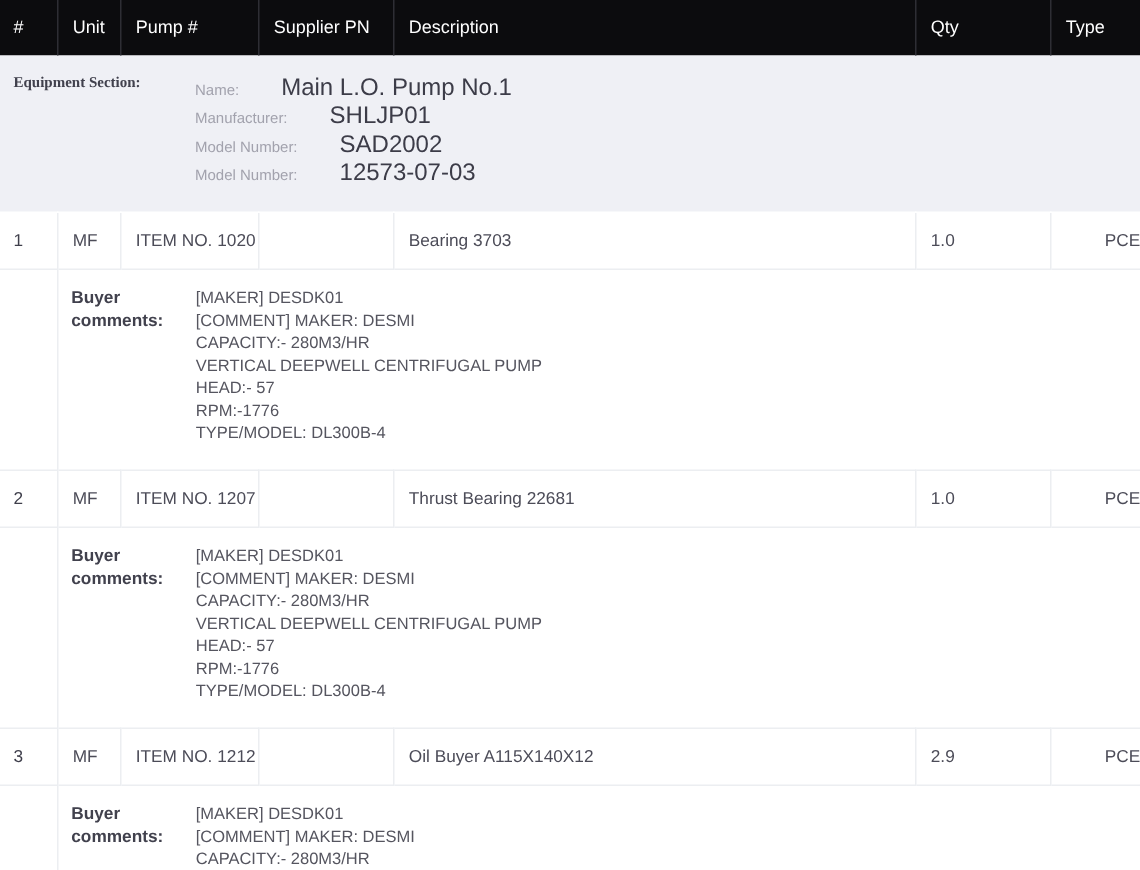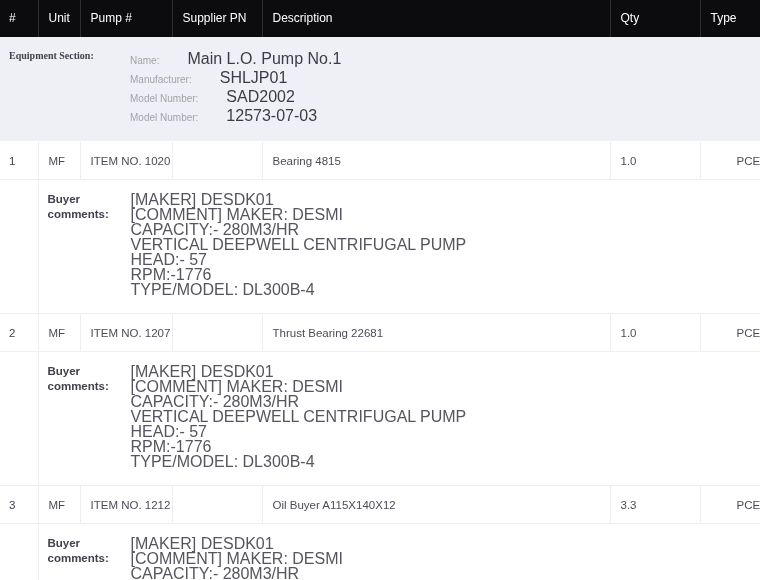--- a/index.html
+++ b/index.html
@@ -133,21 +133,21 @@
   .comments-label {
     width: 92px;
     flex: 0 0 92px;
     padding-left: 9px;
     font-weight: bold;
     font-size: 11.5px;
     color: #41414d;
     line-height: 15px;
   }
   .comments-body {
-    font-size: 16px;
+    font-size: 11px;
     color: #55555f;
     line-height: 15px;
   }
   .comment-line {
     display: block;
     white-space: nowrap;
   }
 </style>
 </head>
 <body>
@@ -196,21 +196,21 @@
             </div>
           </div>
         </td>
       </tr>
 
       <tr class="item-row">
         <td class="cell-num">1</td>
         <td>MF</td>
         <td>ITEM NO. 1020</td>
         <td></td>
-        <td>Bearing 4815</td>
+        <td>Bearing 3703</td>
         <td>1.0</td>
         <td>PCE</td>
       </tr>
       <tr class="comments-row">
         <td class="cell-gutter"></td>
         <td class="cell-comments" colspan="6">
           <div class="comments-inner">
             <div class="comments-label">Buyer comments:</div>
             <div class="comments-body">
               <span class="comment-line">[MAKER] DESDK01</span>
@@ -251,21 +251,21 @@
           </div>
         </td>
       </tr>
 
       <tr class="item-row">
         <td class="cell-num">3</td>
         <td>MF</td>
         <td>ITEM NO. 1212</td>
         <td></td>
         <td>Oil Buyer A115X140X12</td>
-        <td>3.3</td>
+        <td>2.9</td>
         <td>PCE</td>
       </tr>
       <tr class="comments-row">
         <td class="cell-gutter"></td>
         <td class="cell-comments" colspan="6">
           <div class="comments-inner">
             <div class="comments-label">Buyer comments:</div>
             <div class="comments-body">
               <span class="comment-line">[MAKER] DESDK01</span>
               <span class="comment-line">[COMMENT] MAKER: DESMI</span>

